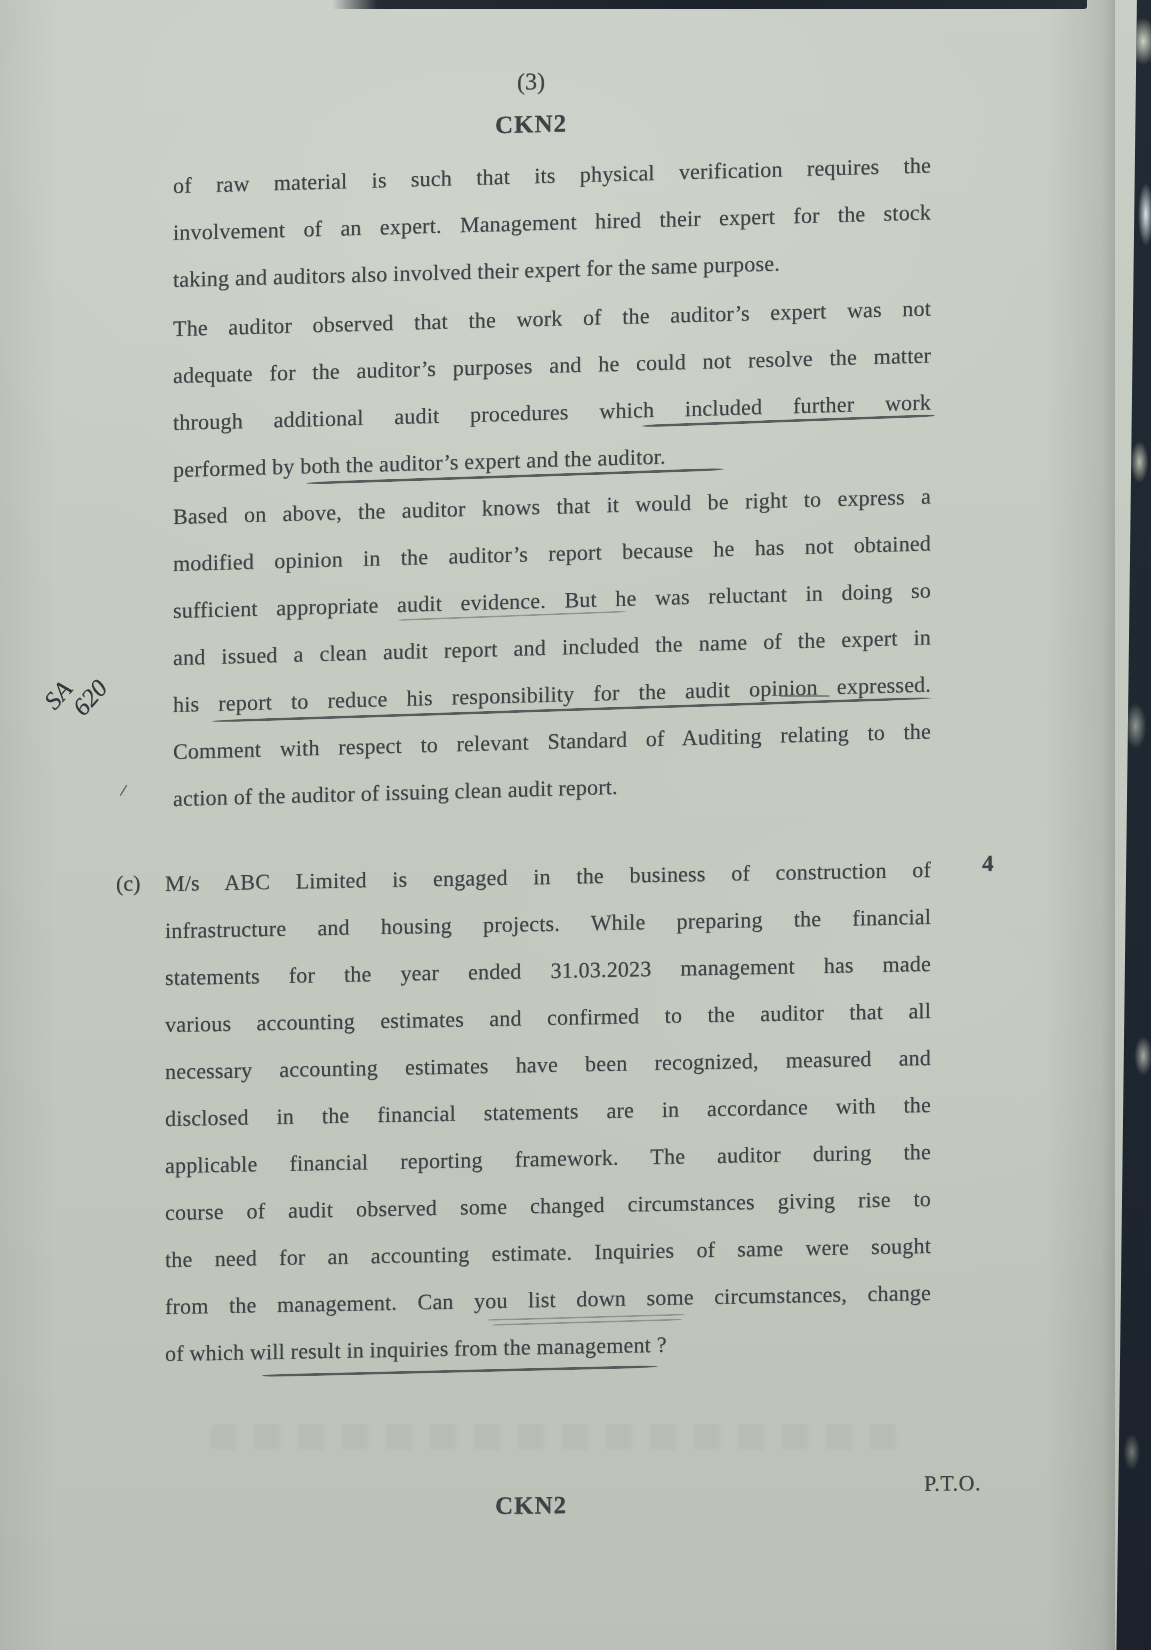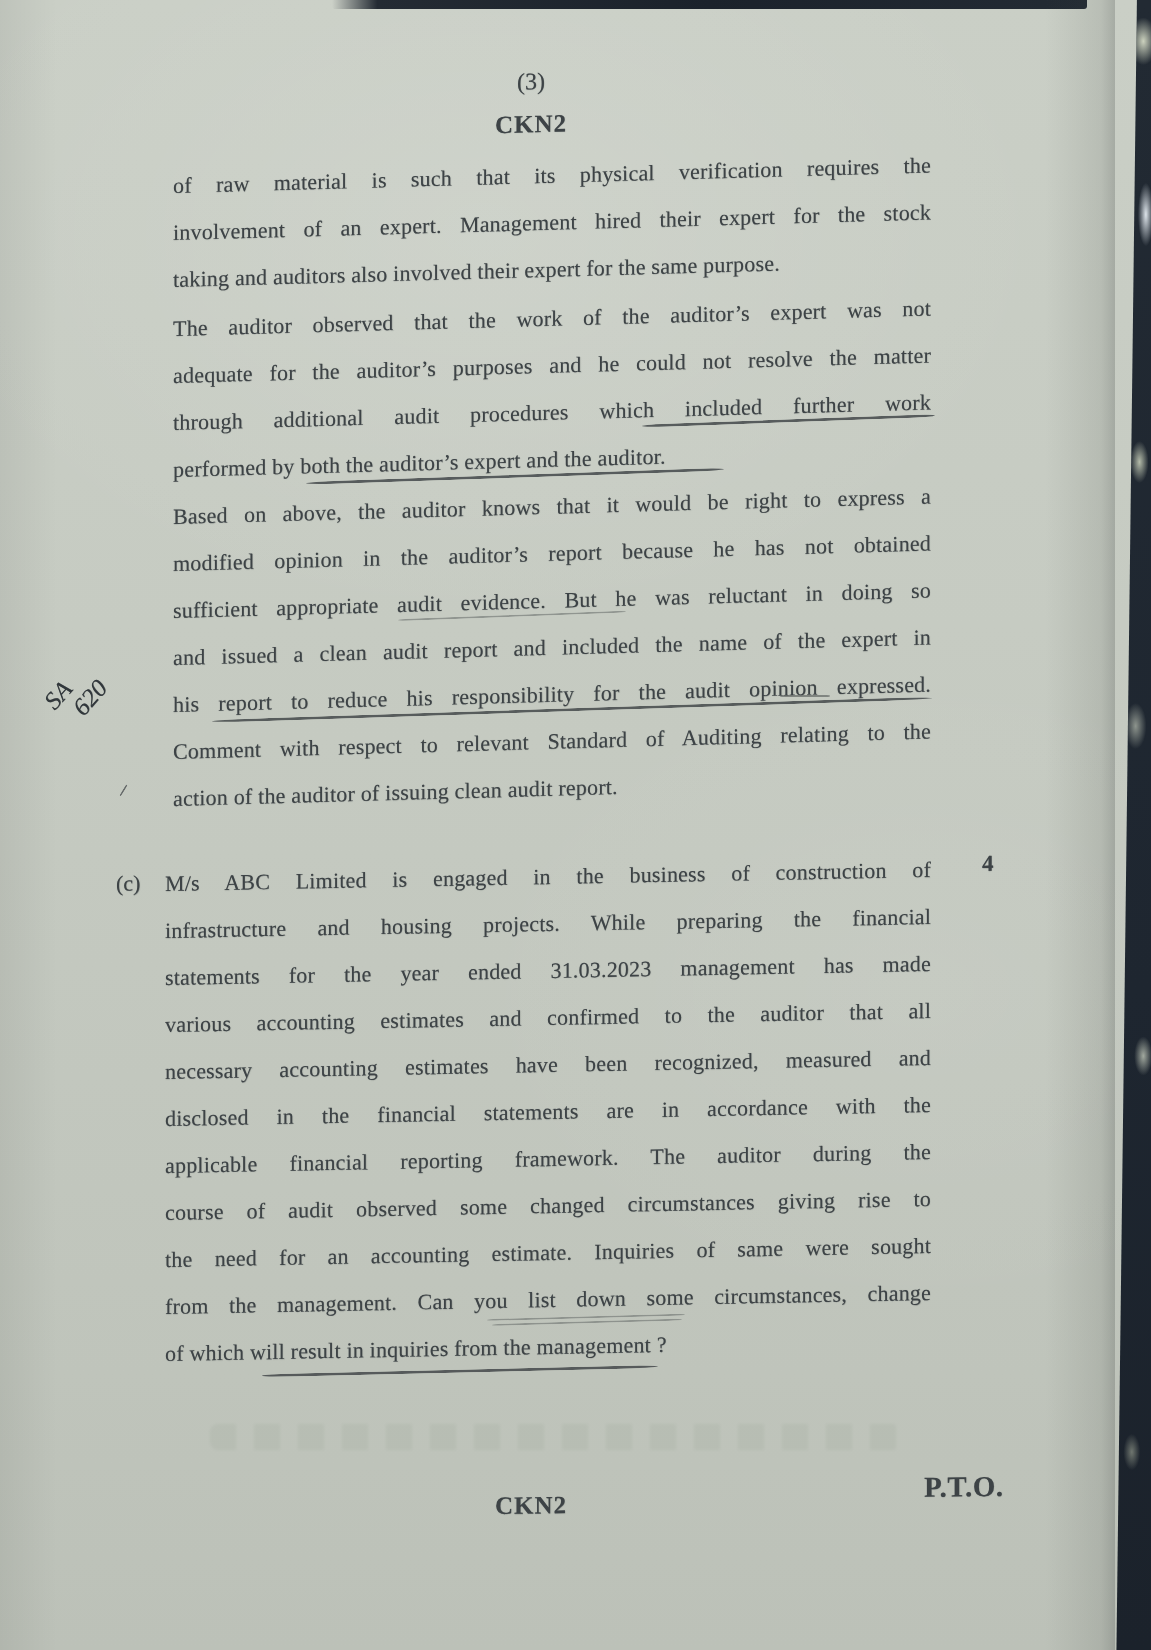--- a/index.html
+++ b/index.html
@@ -71,21 +71,21 @@
   .tick{
     position:absolute;left:117px;top:788px;width:13px;height:0;
     border-bottom:2.5px solid rgba(62,67,70,0.7);transform:rotate(-58deg);border-radius:40%;
   }
   .ghost{
     position:absolute;left:210px;top:1424px;width:690px;height:26px;opacity:0.10;filter:blur(1.5px);
     background:repeating-linear-gradient(90deg, rgba(70,90,70,0.55) 0 26px, rgba(70,90,70,0) 26px 44px);
     border-radius:8px;
   }
   .footer-code{top:24px;font-size:25px;font-weight:bold;letter-spacing:1px;}
-  .footer-pto{position:absolute;left:924px;top:8px;font-size:29px;font-weight:bold;letter-spacing:0.5px;}
+  .footer-pto{position:absolute;left:924px;top:8px;font-size:22px;font-weight:normal;letter-spacing:0.5px;}
 </style>
 </head>
 <body>
 
 <div class="page">
 
   <div class="top-strip"></div>
   <div class="edge-shadow"></div>
   <div class="edge-band"></div>
   <div class="ghost"></div>

